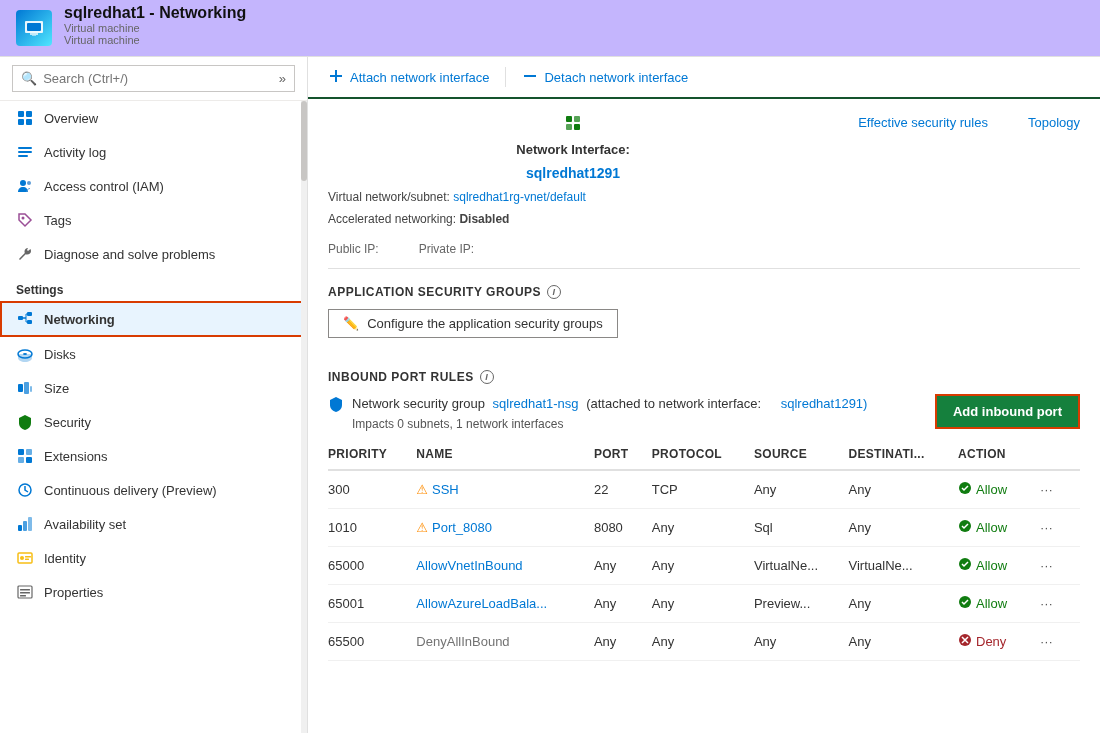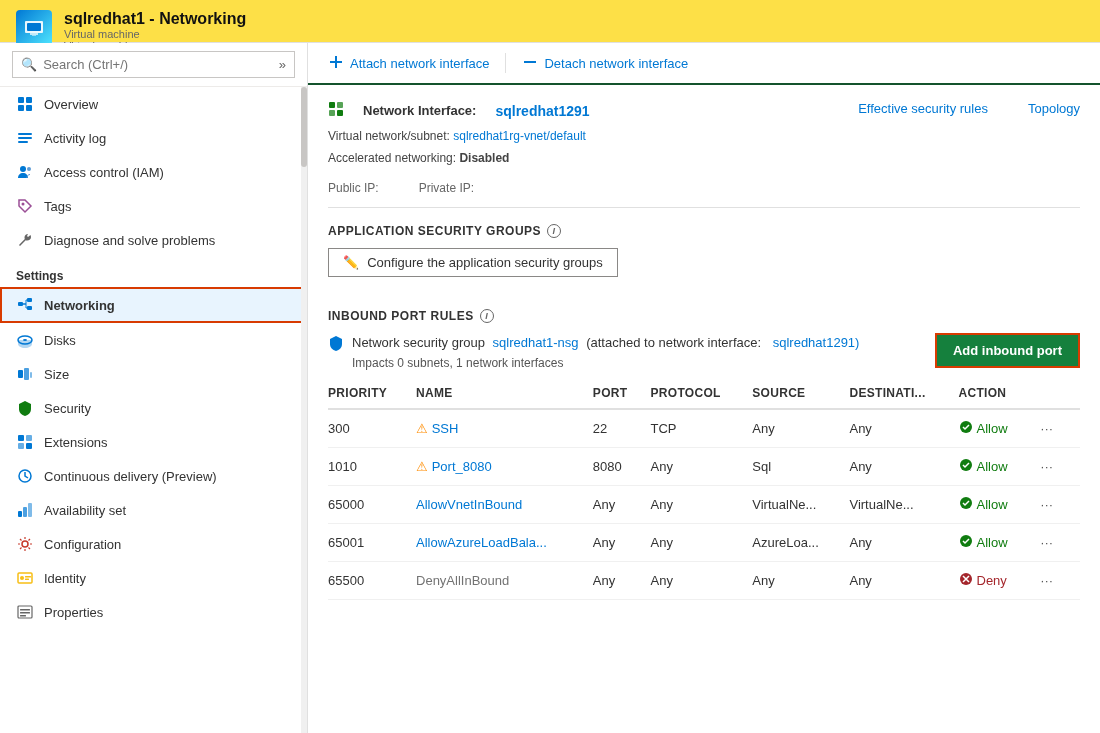--- a/index.html
+++ b/index.html
@@ -1,20 +1,20 @@
 <!DOCTYPE html>
 <html><head>
   <meta charset="utf-8">
   <style>
     * { box-sizing: border-box; margin: 0; padding: 0; font-family: 'Segoe UI', Arial, sans-serif; }
     body { width: 1100px; height: 733px; overflow: hidden; background: #f3f2f1; font-size: 13px; color: #333; }
 
     
     .app-shell { display: flex; flex-direction: column; height: 733px; }
-    .title-bar { background: #fde047; border-bottom: 1px solid #e0e0e0; padding: 10px 16px; display: flex; align-items: flex-start; gap: 12px; height: 43px; }
+    .title-bar { background: #c4b5fd; border-bottom: 1px solid #e0e0e0; padding: 10px 16px; display: flex; align-items: flex-end; gap: 12px; height: 57px; }
     .title-bar-icon { width: 36px; height: 36px; background: linear-gradient(135deg, #0078d4, #50e6ff); border-radius: 4px; display: flex; align-items: center; justify-content: center; }
     .title-text h1 { font-size: 16px; font-weight: 600; color: #111; }
     .title-text p { font-size: 11px; color: #666; }
 
     .main-area { display: flex; flex: 1; overflow: hidden; }
 
     
     .sidebar { width: 308px; background: #fff; border-right: 1px solid #e0e0e0; display: flex; flex-direction: column; overflow: hidden; flex-shrink: 0; }
     .search-box { padding: 8px 12px; border-bottom: 1px solid #edebe9; }
     .search-inner { display: flex; align-items: center; gap: 6px; border: 1px solid #c8c6c4; padding: 5px 8px; background: #fff; }
@@ -36,21 +36,21 @@
     .content-toolbar { display: flex; align-items: center; gap: 16px; padding: 10px 20px; border-bottom: 2px solid #14532d; background: #fff; }
     .toolbar-btn { display: flex; align-items: center; gap: 6px; font-size: 13px; color: #0078d4; cursor: pointer; text-decoration: none; }
     .toolbar-separator { width: 1px; height: 20px; background: #e0e0e0; }
 
     .content-body { padding: 16px 20px; }
 
     
     .ni-header { display: flex; align-items: flex-start; gap: 40px; margin-bottom: 12px; }
     .ni-left { flex: 1; }
     .ni-right { display: flex; gap: 30px; }
-    .ni-title { display: flex; align-items: center; gap: 19px; font-size: 14px; font-weight: 600; margin-bottom: 6px; }
+    .ni-title { display: flex; align-items: center; gap: 8px; font-size: 14px; font-weight: 600; margin-bottom: 6px; flex-direction: column; }
     .ni-details { font-size: 12px; color: #444; line-height: 1.8; }
     .ni-link { color: #0078d4; cursor: pointer; text-decoration: none; }
     .ni-tabs { display: flex; gap: 40px; text-align: right; }
     .ni-tab { color: #0078d4; cursor: pointer; font-size: 13px; }
 
     .section-title { font-size: 12px; font-weight: 700; letter-spacing: 0.5px; color: #333; display: flex; align-items: center; gap: 6px; margin: 16px 0 10px 0; text-transform: uppercase; }
     .info-icon { width: 14px; height: 14px; border-radius: 50%; border: 1px solid #666; display: inline-flex; align-items: center; justify-content: center; font-size: 9px; color: #666; cursor: pointer; font-style: italic; font-weight: 600; }
 
     .configure-btn { display: inline-flex; align-items: center; gap: 8px; border: 1px solid #8a8886; padding: 6px 14px; background: #fff; cursor: pointer; font-size: 13px; color: #333; margin-bottom: 16px; }
 
@@ -215,29 +215,20 @@
         </div>
         <div class="nav-item">
           <span class="nav-icon">
             <svg width="16" height="16" viewBox="0 0 16 16">
                 <rect x="1" y="9" width="4" height="6" rx="1" fill="#0078d4"></rect>
                 <rect x="6" y="5" width="4" height="10" rx="1" fill="#0078d4" opacity="0.7"></rect>
                 <rect x="11" y="1" width="4" height="14" rx="1" fill="#0078d4" opacity="0.5"></rect>
               </svg>
           </span>
           <span class="nav-label">Availability set</span>
-        </div>
-        <div class="nav-item">
-          <span class="nav-icon">
-            <svg width="16" height="16" viewBox="0 0 16 16">
-                <circle cx="8" cy="8" r="3" fill="none" stroke="#c7392a" stroke-width="1.5"></circle>
-                <path d="M8 1v2M8 13v2M1 8h2M13 8h2M3 3l1.5 1.5M11.5 11.5L13 13M13 3l-1.5 1.5M4.5 11.5L3 13" stroke="#c7392a" stroke-width="1.2"></path>
-              </svg>
-          </span>
-          <span class="nav-label">Configuration</span>
         </div>
         <div class="nav-item">
           <span class="nav-icon">
             <svg width="16" height="16" viewBox="0 0 16 16">
                 <rect x="1" y="3" width="14" height="10" rx="1" fill="none" stroke="#f7be16" stroke-width="1.5"></rect>
                 <circle cx="5" cy="8" r="2" fill="#f7be16"></circle>
                 <rect x="8" y="6" width="6" height="1.5" rx="0.5" fill="#f7be16"></rect>
                 <rect x="8" y="8.5" width="4" height="1.5" rx="0.5" fill="#f7be16"></rect>
               </svg>
           </span>
@@ -347,21 +338,21 @@
             <span style="margin-top:2px;">
               <svg width="16" height="16" viewBox="0 0 16 16">
                   <path d="M8 1L2 4v5c0 3.5 2.5 6 6 7 3.5-1 6-3.5 6-7V4L8 1z" fill="#0078d4"></path>
                 </svg>
             </span>
             <div>
               <div class="nsg-text">
                 <span>Network security group</span>
                 <a class="ni-link" style="margin:0 4px;">sqlredhat1-nsg</a>
                 <span>(attached to network interface:</span>
-                <a class="ni-link" style="margin-left:8px;">sqlredhat1291)</a>
+                <a class="ni-link" style="margin-left:16px;">sqlredhat1291)</a>
               </div>
               <div class="nsg-sub">Impacts 0 subnets, 1 network interfaces</div>
             </div>
           </div>
           <button class="add-inbound-btn">Add inbound port</button>
         </div>
 
         
         <table class="rules-table">
           <thead>
@@ -435,21 +426,21 @@
     </td>
     <td>
       <span class="more-btn">···</span>
     </td>
   </tr>
               <tr>
     <td>65001</td>
     <td style="color:#0078d4;cursor:pointer;">AllowAzureLoadBala...</td>
     <td>Any</td>
     <td>Any</td>
-    <td>AzureLoa...</td>
+    <td>Preview...</td>
     <td>Any</td>
     <td>
       <span style="display:flex;align-items:center;gap:4px;color:#107c10;">
         <span><svg width="14" height="14" viewBox="0 0 14 14">
                         <circle cx="7" cy="7" r="6" fill="#107c10"></circle>
                         <path d="M4 7l2 2 4-4" stroke="white" stroke-width="1.5" fill="none"></path>
                       </svg></span>
         <span>Allow</span>
       </span>
     </td>

